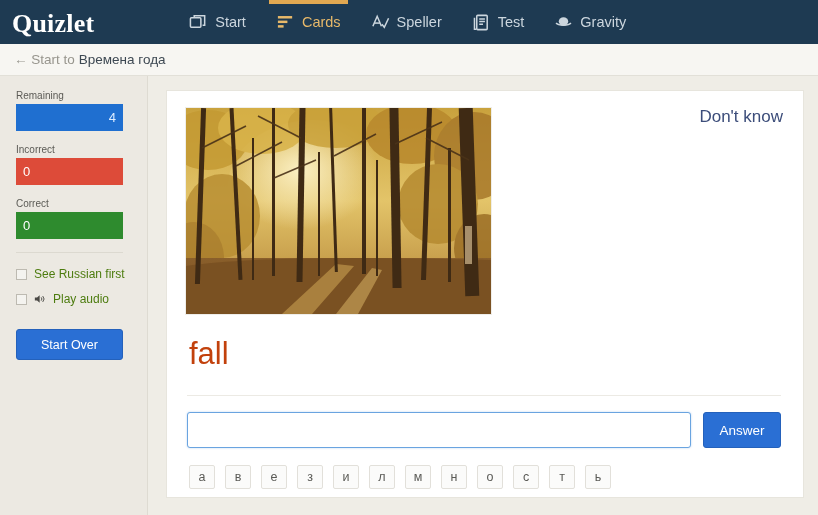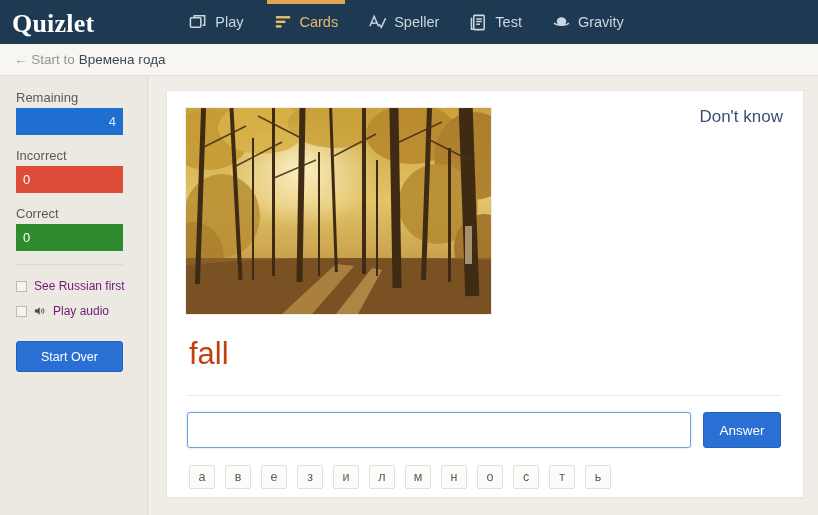--- a/index.html
+++ b/index.html
@@ -82,21 +82,21 @@
 
   
   #sidebar {
     width: 148px;
     flex: none;
     background: #ece9e2;
     border-right: 1px solid #dedbd2;
     padding: 14px 0 0 16px;
   }
   .stat-label {
-    font-size: 13px;
+    font-size: 10px;
     color: #5b5a55;
     margin-bottom: 3px;
   }
   .stat-bar {
     width: 107px;
     height: 27px;
     display: flex;
     align-items: center;
     color: #ffffff;
     font-size: 13px;
@@ -113,21 +113,21 @@
     background: #dcd9d0;
     margin: 6px 0 14px 0;
   }
 
   .opt-row {
     display: flex;
     align-items: center;
     gap: 7px;
     margin-bottom: 11px;
     font-size: 12px;
-    color: #701a75;
+    color: #4d7c0f;
     cursor: pointer;
   }
   .cbox {
     width: 11px; height: 11px;
     border: 1px solid #bdbab1;
     background: #f4f3ef;
     flex: none;
   }
   .spk { width: 12px; height: 12px; flex: none; display: block; }
 
@@ -247,21 +247,21 @@
 <div id="topnav">
   <div id="logo">Quizlet</div>
   <div id="navitems">
       <div class="navitem">
         <span>
           <svg class="navicon" viewBox="0 0 20 20">
             <rect x="1.5" y="5" width="11" height="10" rx="1" stroke="currentColor" fill="none" stroke-width="1.6"></rect>
             <path d="M5.5 5V2.8h11v10h-2.2" stroke="currentColor" fill="none" stroke-width="1.6"></path>
           </svg>
         </span>
-        <span>Play</span>
+        <span>Start</span>
       </div>
       <div class="navitem active">
         <span>
           <svg class="navicon" viewBox="0 0 20 20">
             <rect x="2" y="3.2" width="15" height="2.6" fill="currentColor"></rect>
             <rect x="2" y="8" width="10" height="2.6" fill="currentColor"></rect>
             <rect x="2" y="12.8" width="6" height="2.6" fill="currentColor"></rect>
           </svg>
         </span>
         <span>Cards</span>

